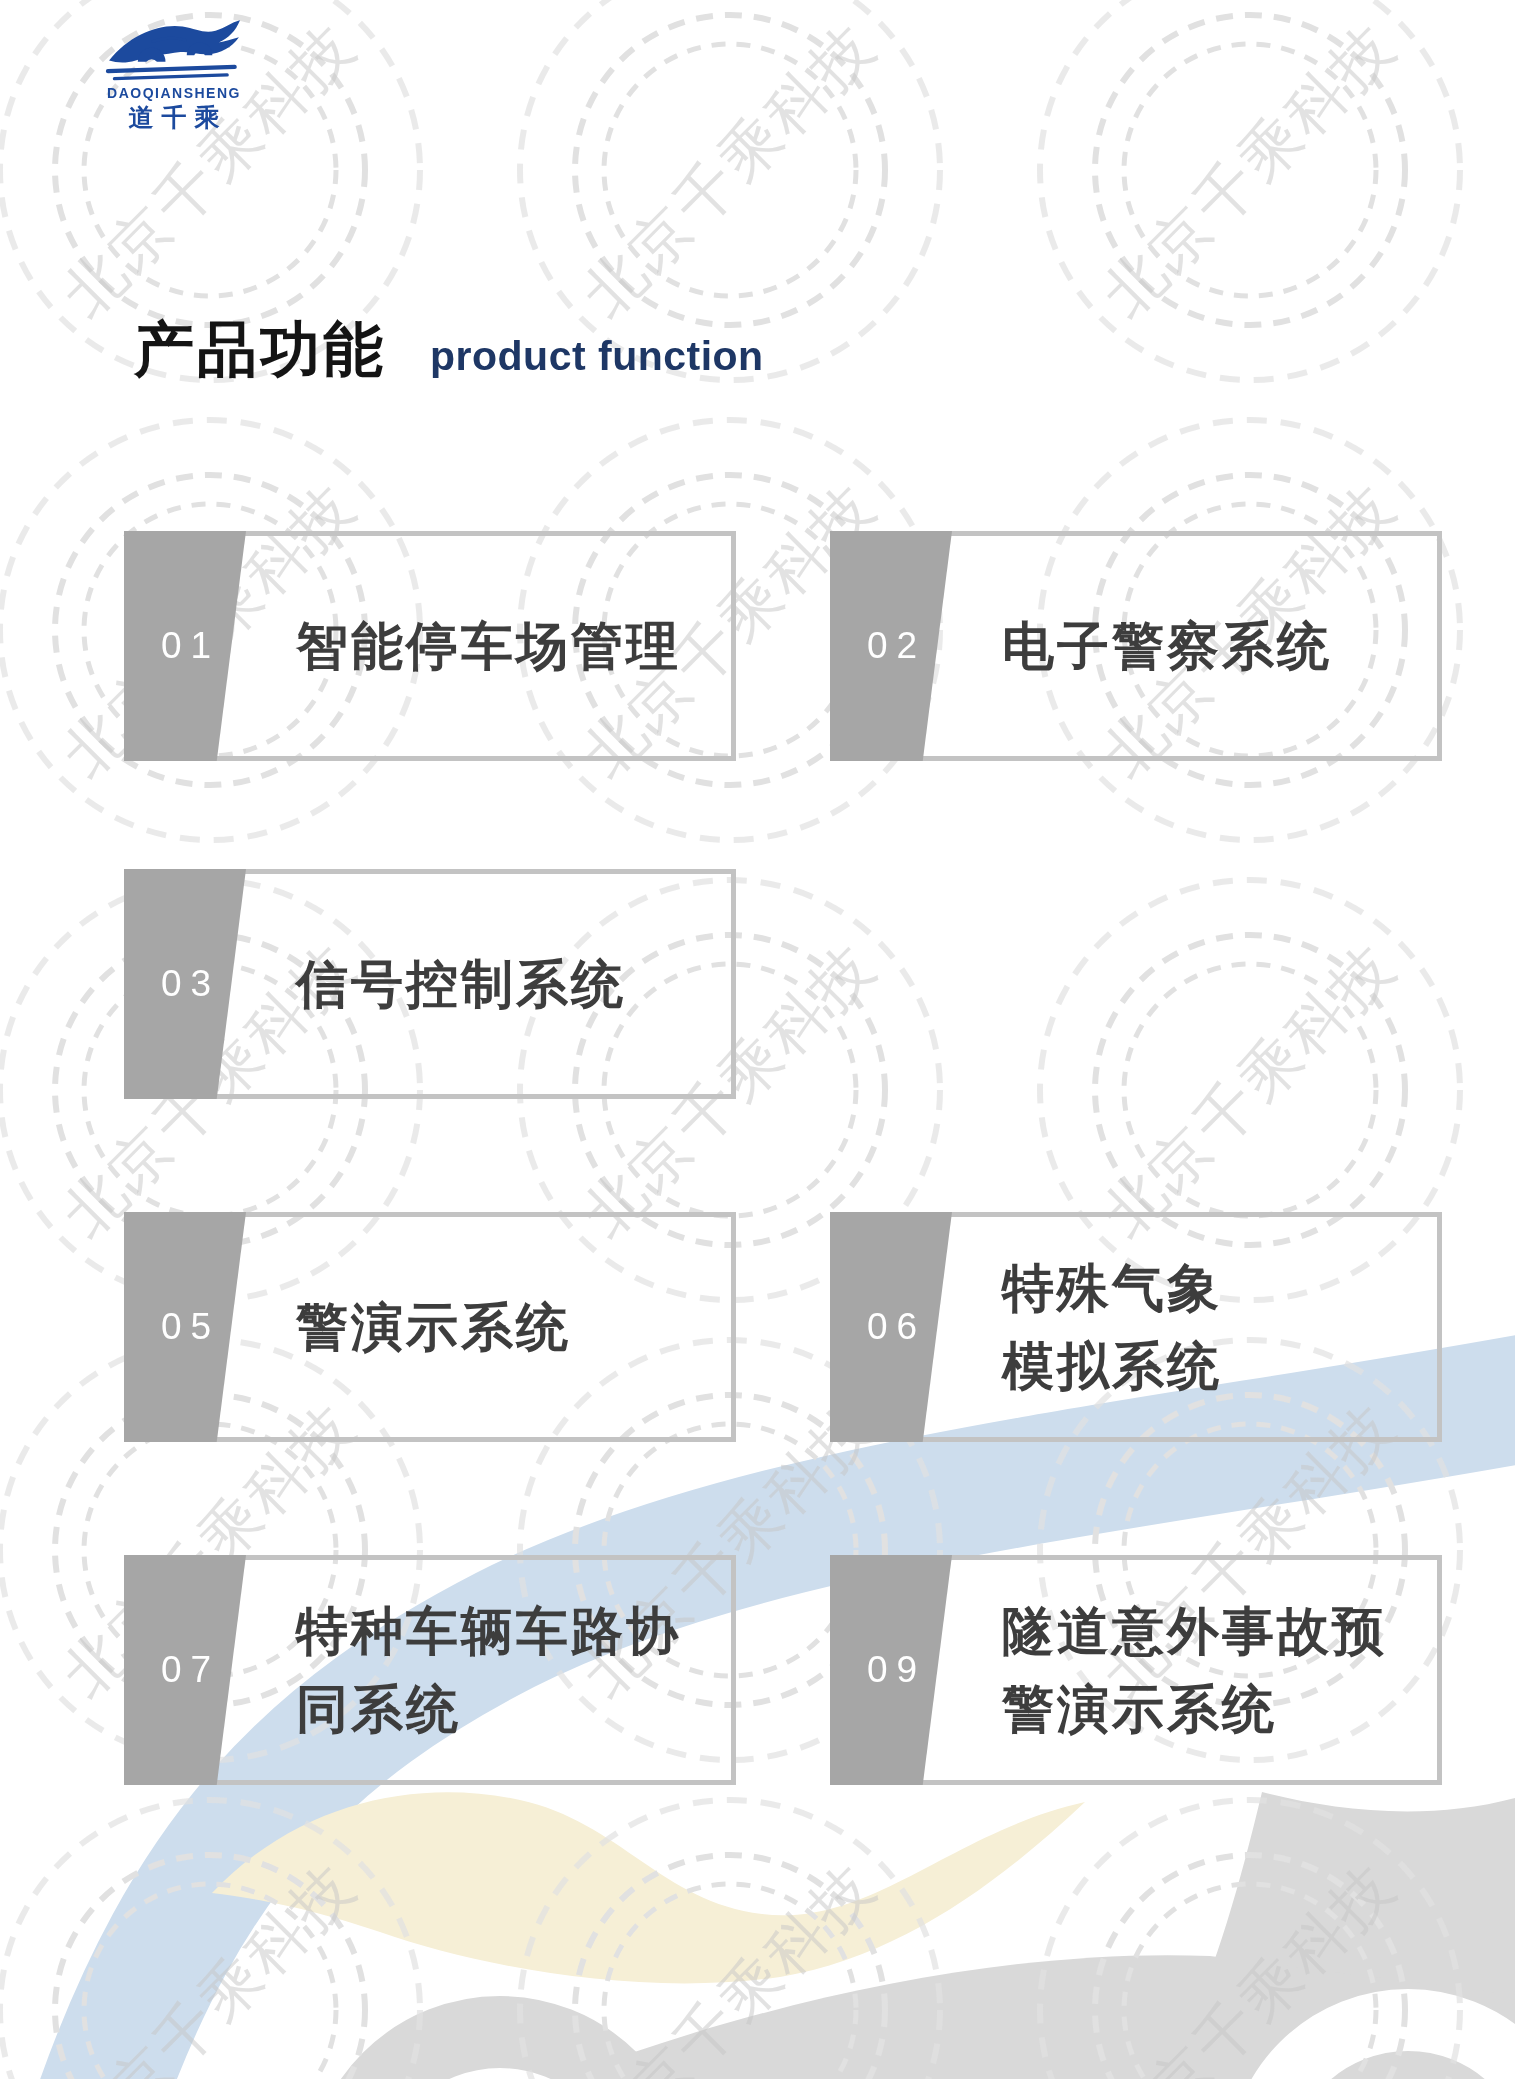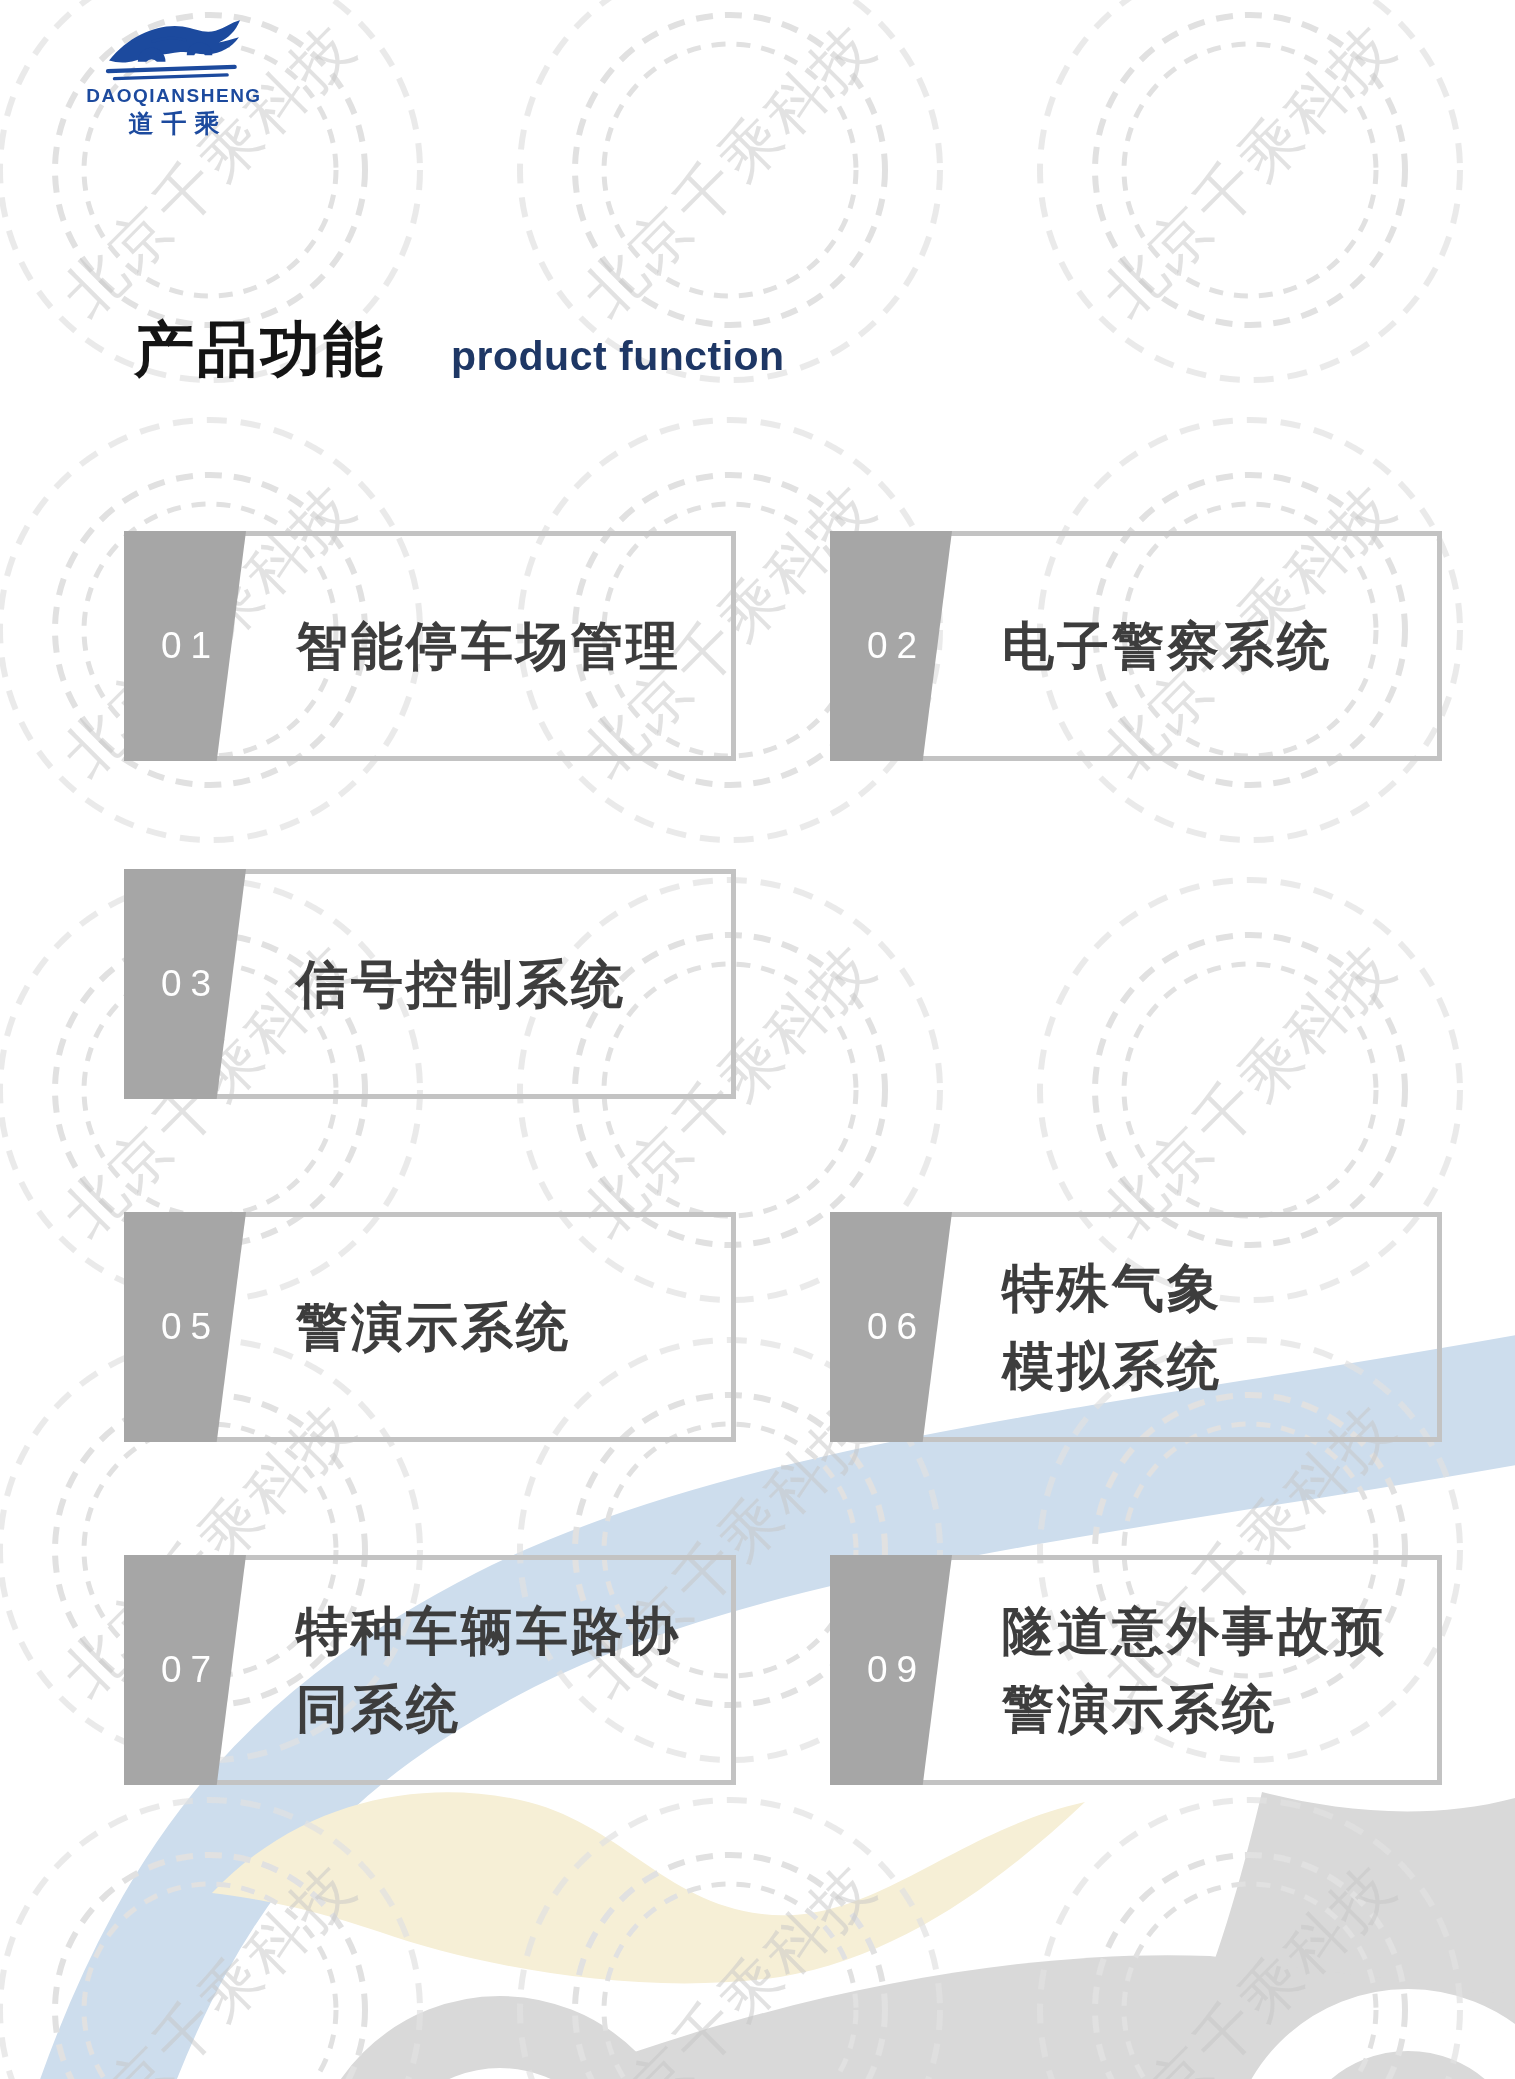--- a/index.html
+++ b/index.html
@@ -8,26 +8,26 @@
     width:1515px;height:2079px;
     overflow:hidden;
     background:#ffffff;
     font-family:"Liberation Sans","DejaVu Sans",sans-serif;
   }
   
   #bg{position:absolute;left:0;top:0;width:1515px;height:2079px;z-index:0;}
   
   .logo{position:absolute;left:58px;top:18px;width:232px;text-align:center;z-index:2;}
   .logo .car{display:block;margin:0 auto;}
-  .brand-en{font-size:19px;font-weight:700;color:#1c4a9e;letter-spacing:1.5px;line-height:1.1;margin-top:2px;}
+  .brand-en{font-size:14px;font-weight:700;color:#1c4a9e;letter-spacing:1.5px;line-height:1.1;margin-top:2px;}
   .brand-cn{font-size:25px;font-weight:700;color:#1c4a9e;letter-spacing:8px;padding-left:8px;line-height:1.2;margin-top:1px;}
   
   .section-title{position:absolute;left:122px;top:305px;display:flex;align-items:baseline;z-index:2;white-space:nowrap;}
   .section-title h1{margin:12px;font-size:60px;font-weight:700;color:#141414;letter-spacing:3px;line-height:1.1;}
-  .section-title .en{font-size:41px;font-weight:700;color:#1e3765;letter-spacing:0.5px;margin-left:53px;}
+  .section-title .en{font-size:41px;font-weight:700;color:#1e3765;letter-spacing:0.5px;margin-left:32px;}
   
   .card{
     position:absolute;width:612px;height:230px;
     border:5px solid #c3c3c3;box-sizing:border-box;
     background:transparent;z-index:2;
   }
   .c1{left:124px}.c2{left:830px}
   .r1{top:531px}.r2{top:869px}.r3{top:1212px}.r4{top:1555px}
   .plate{
     position:absolute;left:-5px;top:-5px;width:122px;height:230px;

